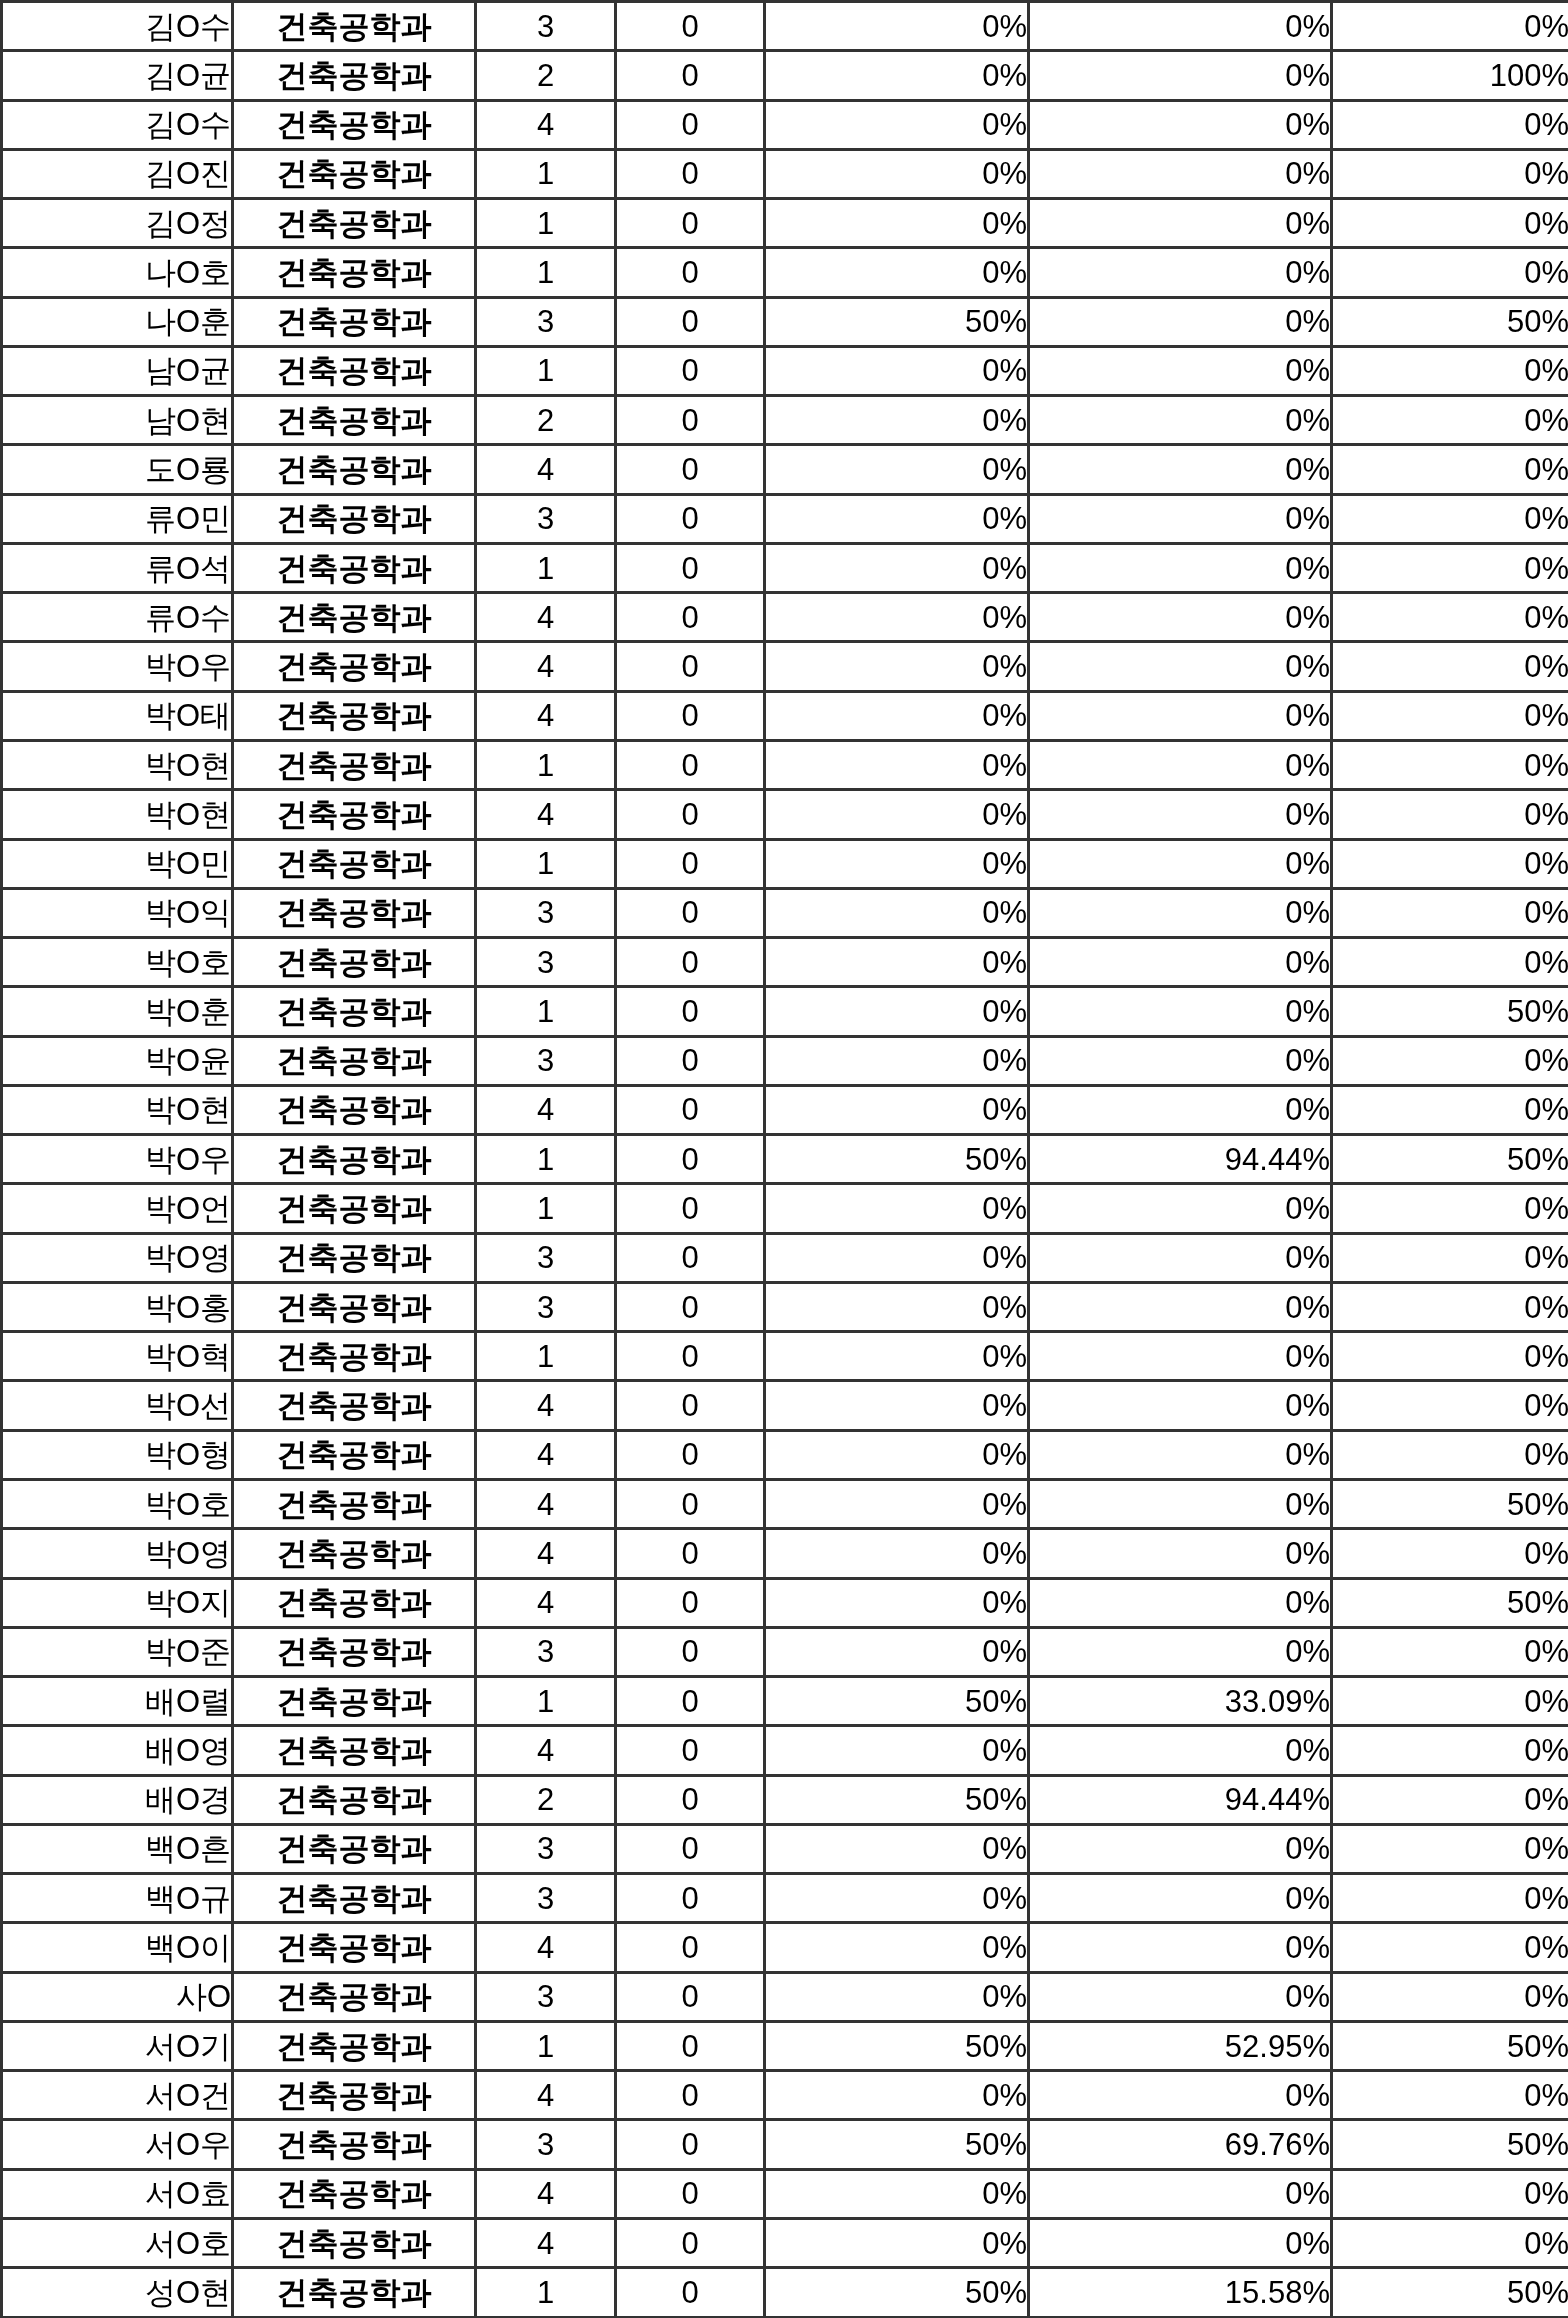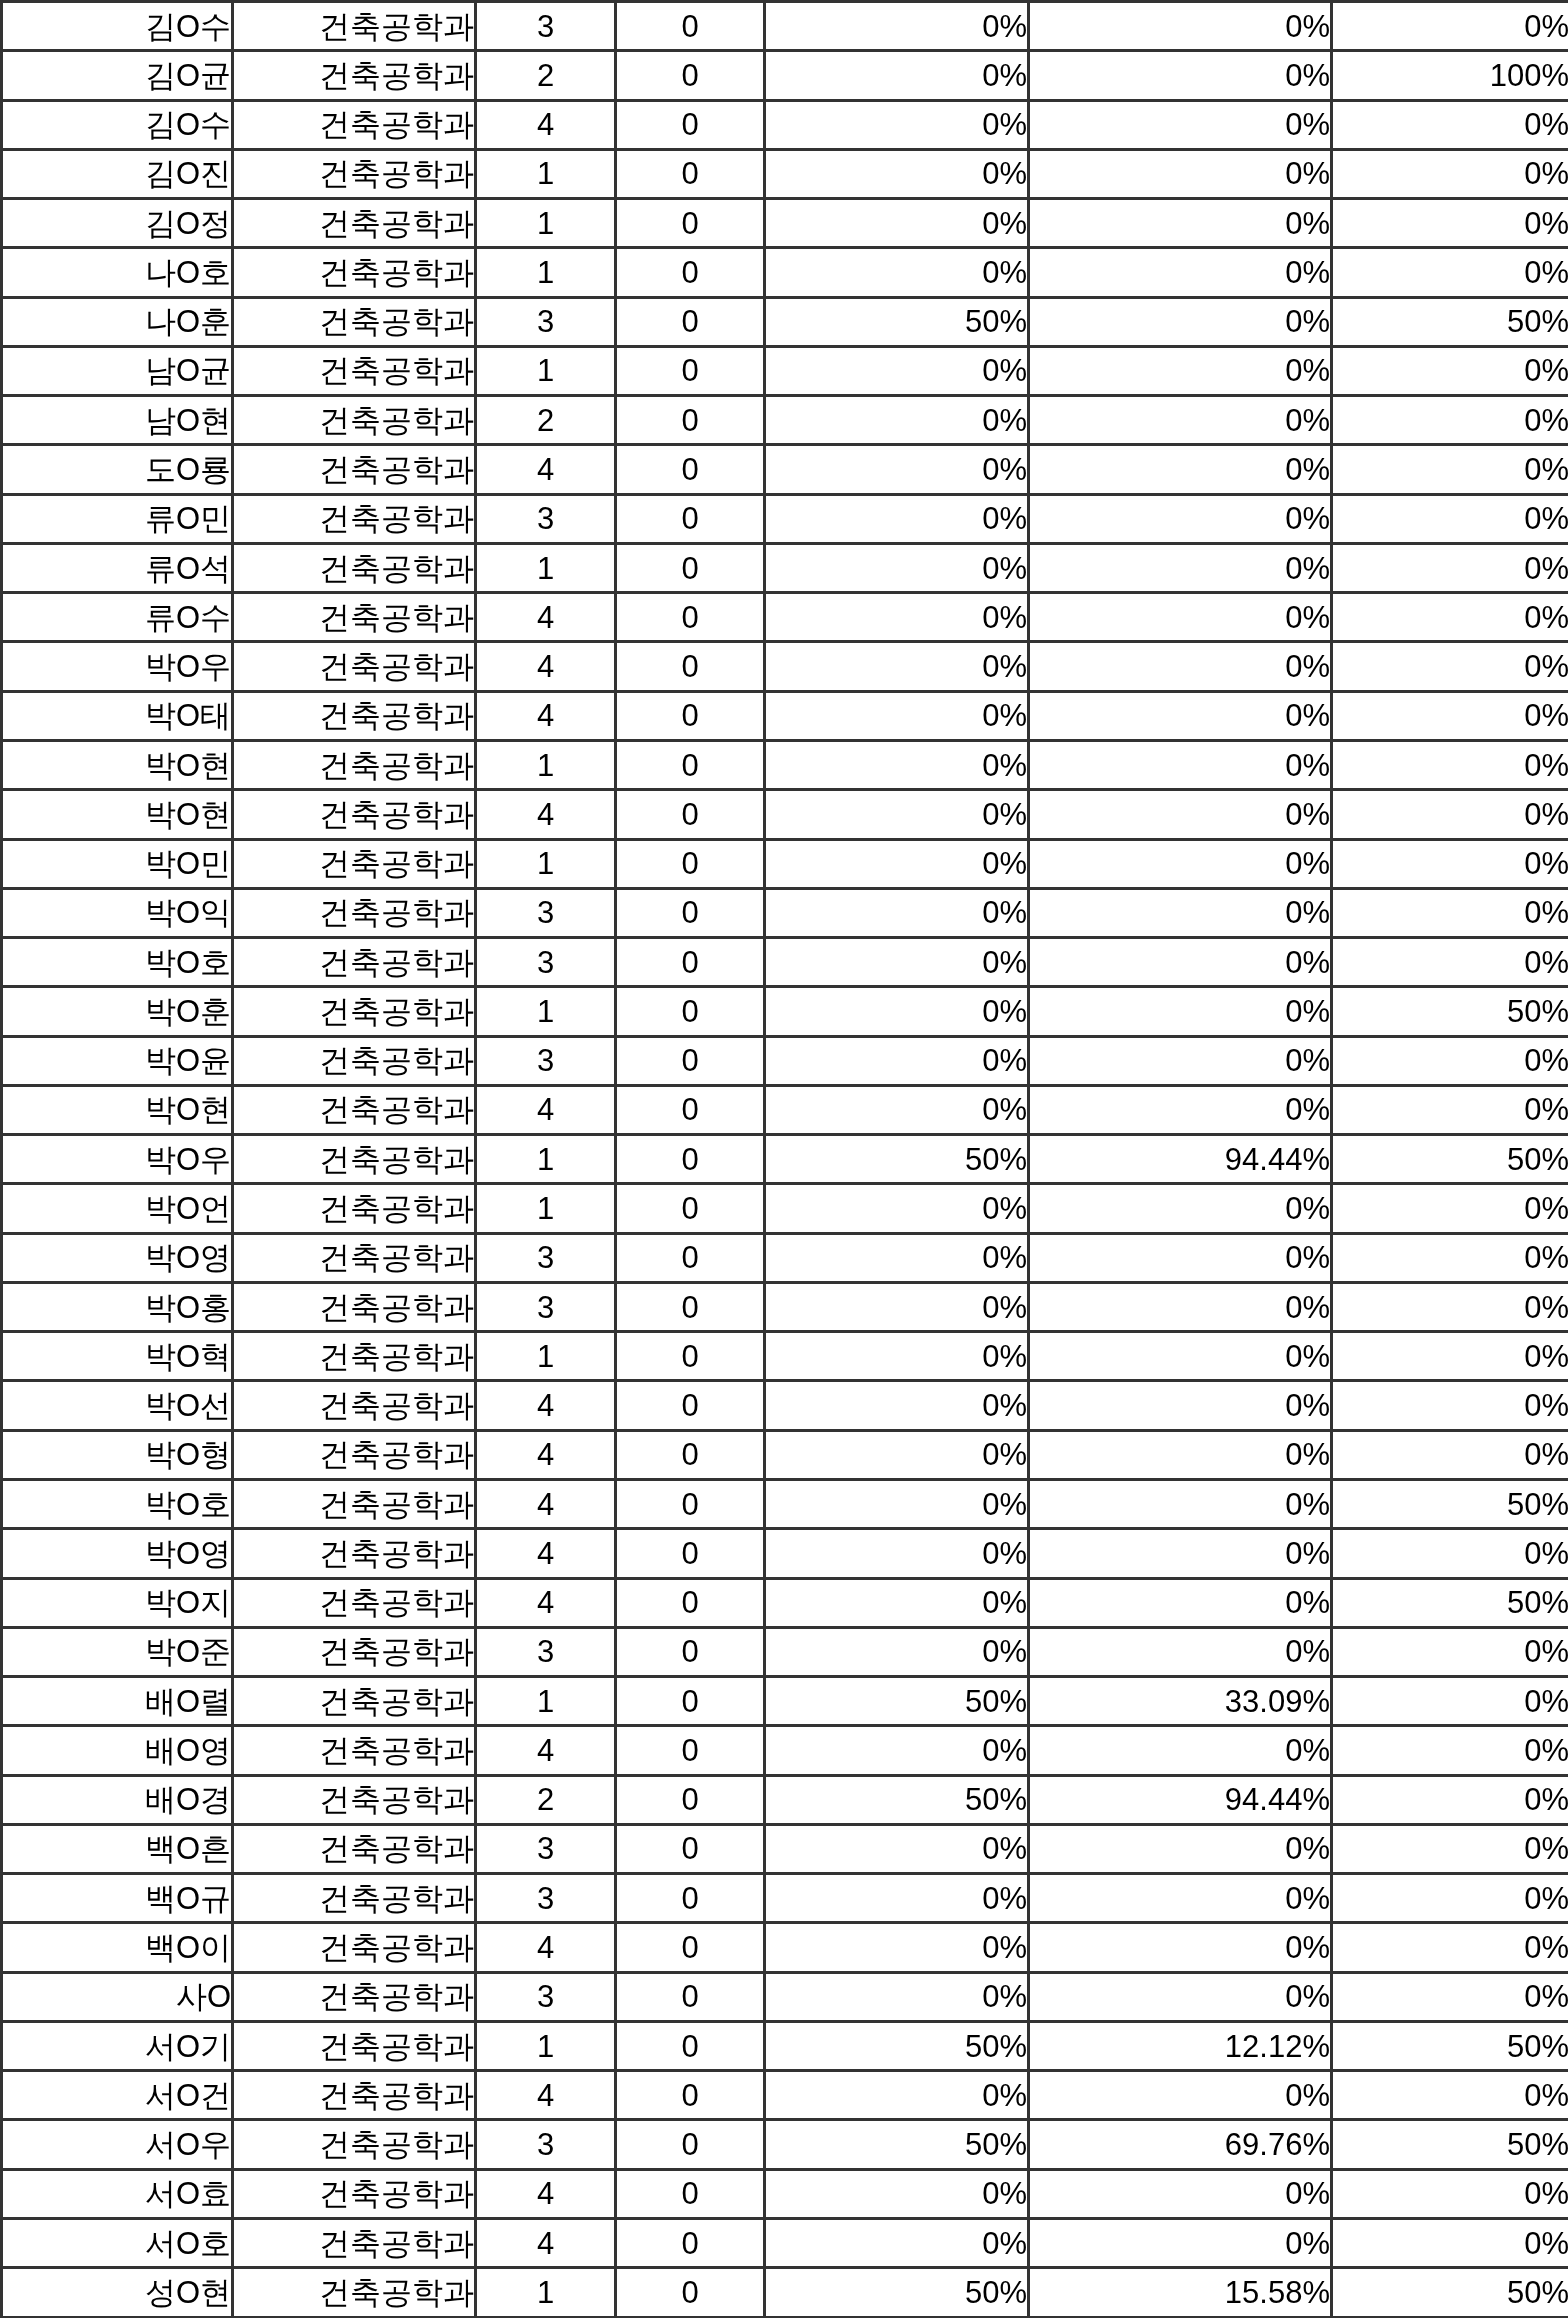--- a/index.html
+++ b/index.html
@@ -28,21 +28,21 @@
     font-size: 31px;
     line-height: 1;
     height: 45px;
     padding: 0;
     vertical-align: middle;
     white-space: nowrap;
     overflow: hidden;
     background: #ffffff;
   }
   td.col-name  { text-align: right; }
-  td.col-dept  { text-align: right;  padding-left: 9.2px; }
+  td.col-dept  { text-align: center;  padding-left: 9.2px; font-weight: bold; }
   td.col-grade { text-align: center; }
   td.col-zero  { text-align: center; }
   td.col-pct   { text-align: right; padding-right: 8.5px; }
 </style>
 </head>
 <body>
 
 <table class="sheet">
   <colgroup>
     <col style="width:231px">
@@ -422,21 +422,21 @@
         <td class="col-pct">0%</td>
         <td class="col-pct">0%</td>
         <td class="col-pct">0%</td>
       </tr>
       <tr>
         <td class="col-name">서O기</td>
         <td class="col-dept">건축공학과</td>
         <td class="col-grade">1</td>
         <td class="col-zero">0</td>
         <td class="col-pct">50%</td>
-        <td class="col-pct">12.12%</td>
+        <td class="col-pct">52.95%</td>
         <td class="col-pct">50%</td>
       </tr>
       <tr>
         <td class="col-name">서O건</td>
         <td class="col-dept">건축공학과</td>
         <td class="col-grade">4</td>
         <td class="col-zero">0</td>
         <td class="col-pct">0%</td>
         <td class="col-pct">0%</td>
         <td class="col-pct">0%</td>

